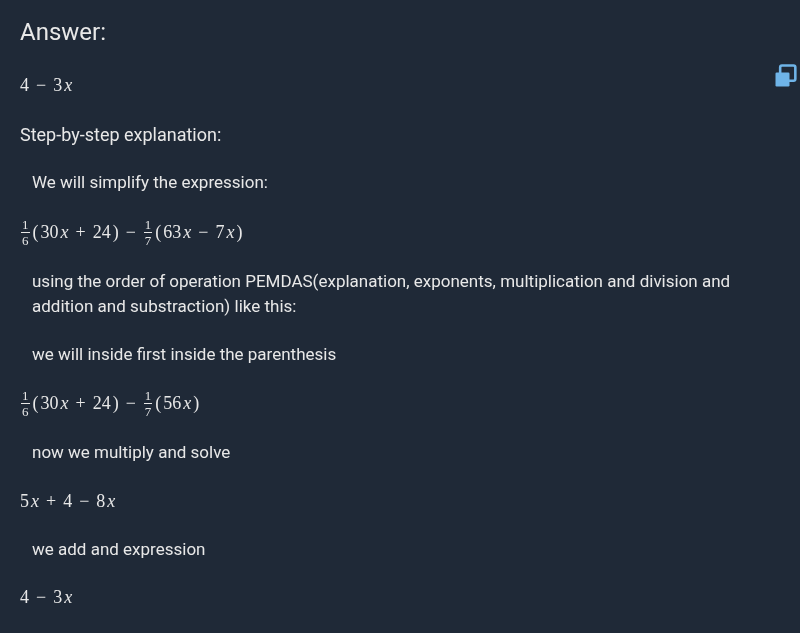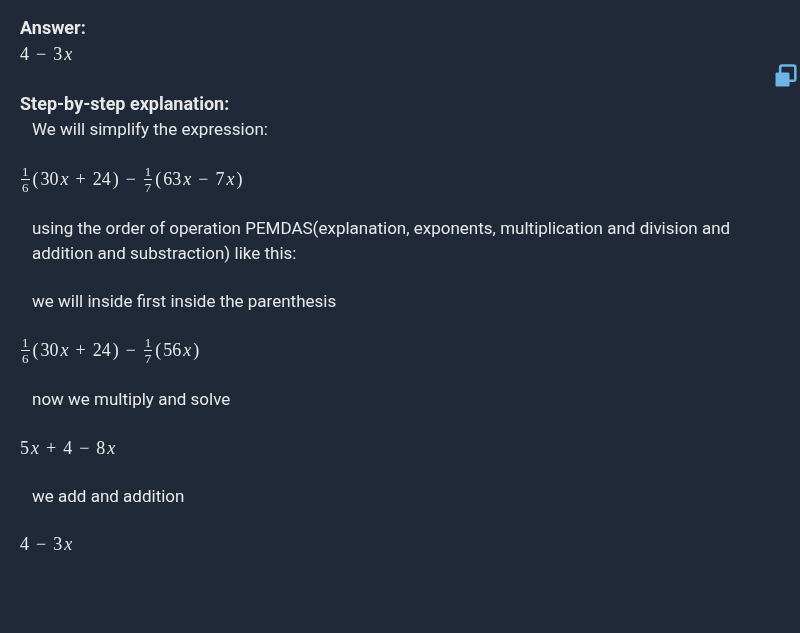--- a/index.html
+++ b/index.html
@@ -13,27 +13,29 @@
     font-family: -apple-system, BlinkMacSystemFont, "Segoe UI", Roboto, Helvetica, Arial, sans-serif;
     width: 800px;
     height: 633px;
     padding: 14px 20px;
     position: relative;
     overflow: hidden;
     font-size: 17px;
     line-height: 1.5;
   }
   .heading {
-    font-weight: 700;
-    font-size: 18px;
+    font-weight: 400;
+    font-size: 24px;
+    margin-bottom: 22px;
   }
   .heading2 {
-    font-weight: 700;
+    font-weight: 400;
     font-size: 18px;
     margin-top: 22px;
+    margin-bottom: 22px;
   }
   .math {
     font-family: "Times New Roman", Times, serif;
     font-size: 18px;
     margin-bottom: 22px;
     display: flex;
     align-items: center;
     gap: 2px;
   }
   .explain {
@@ -154,20 +156,20 @@
 <div class="math">
   <span>5</span>
     <span class="var">x</span>
   <span class="op">+</span>
   <span>4</span>
   <span class="op">−</span>
   <span>8</span>
     <span class="var">x</span>
 </div>
 
-<div class="explain">we add and addition</div>
+<div class="explain">we add and expression</div>
 
 <div class="math">
   <span>4</span>
   <span class="op">−</span>
   <span>3</span>
     <span class="var">x</span>
 </div>
 
 </body></html>

